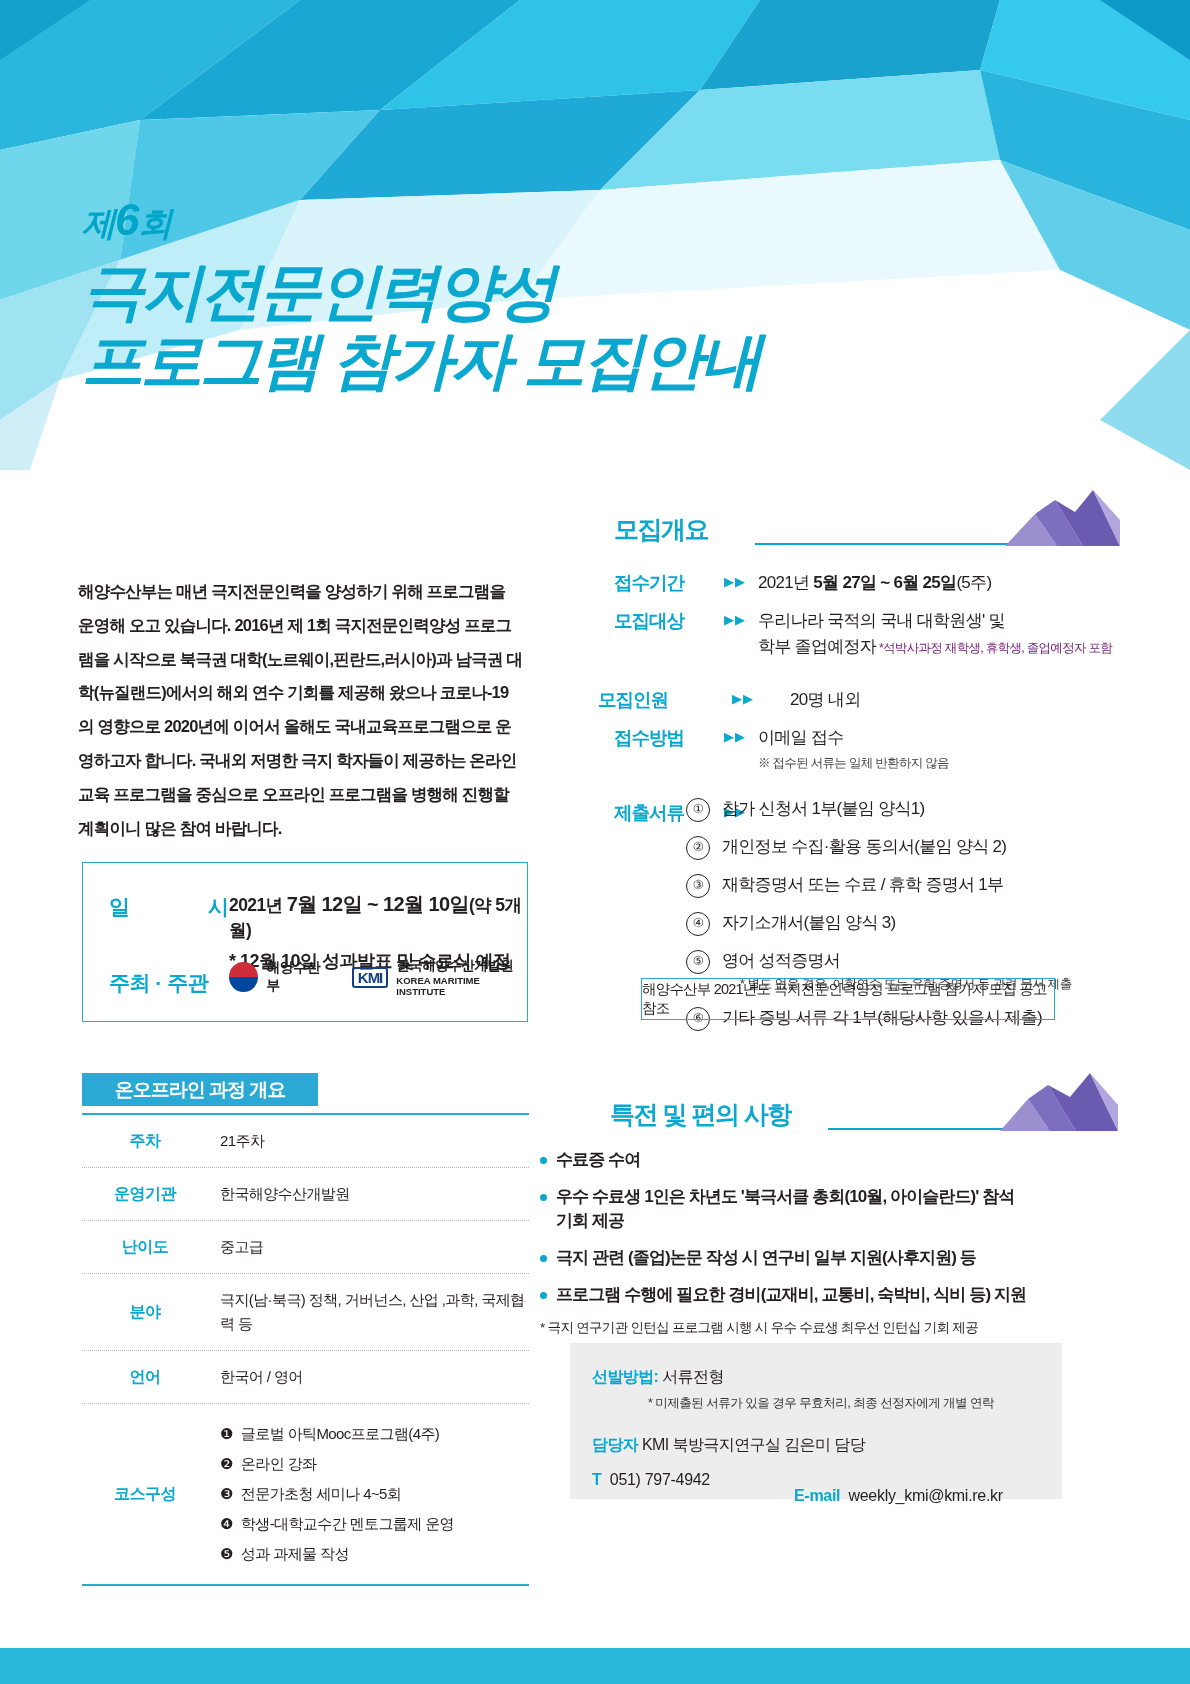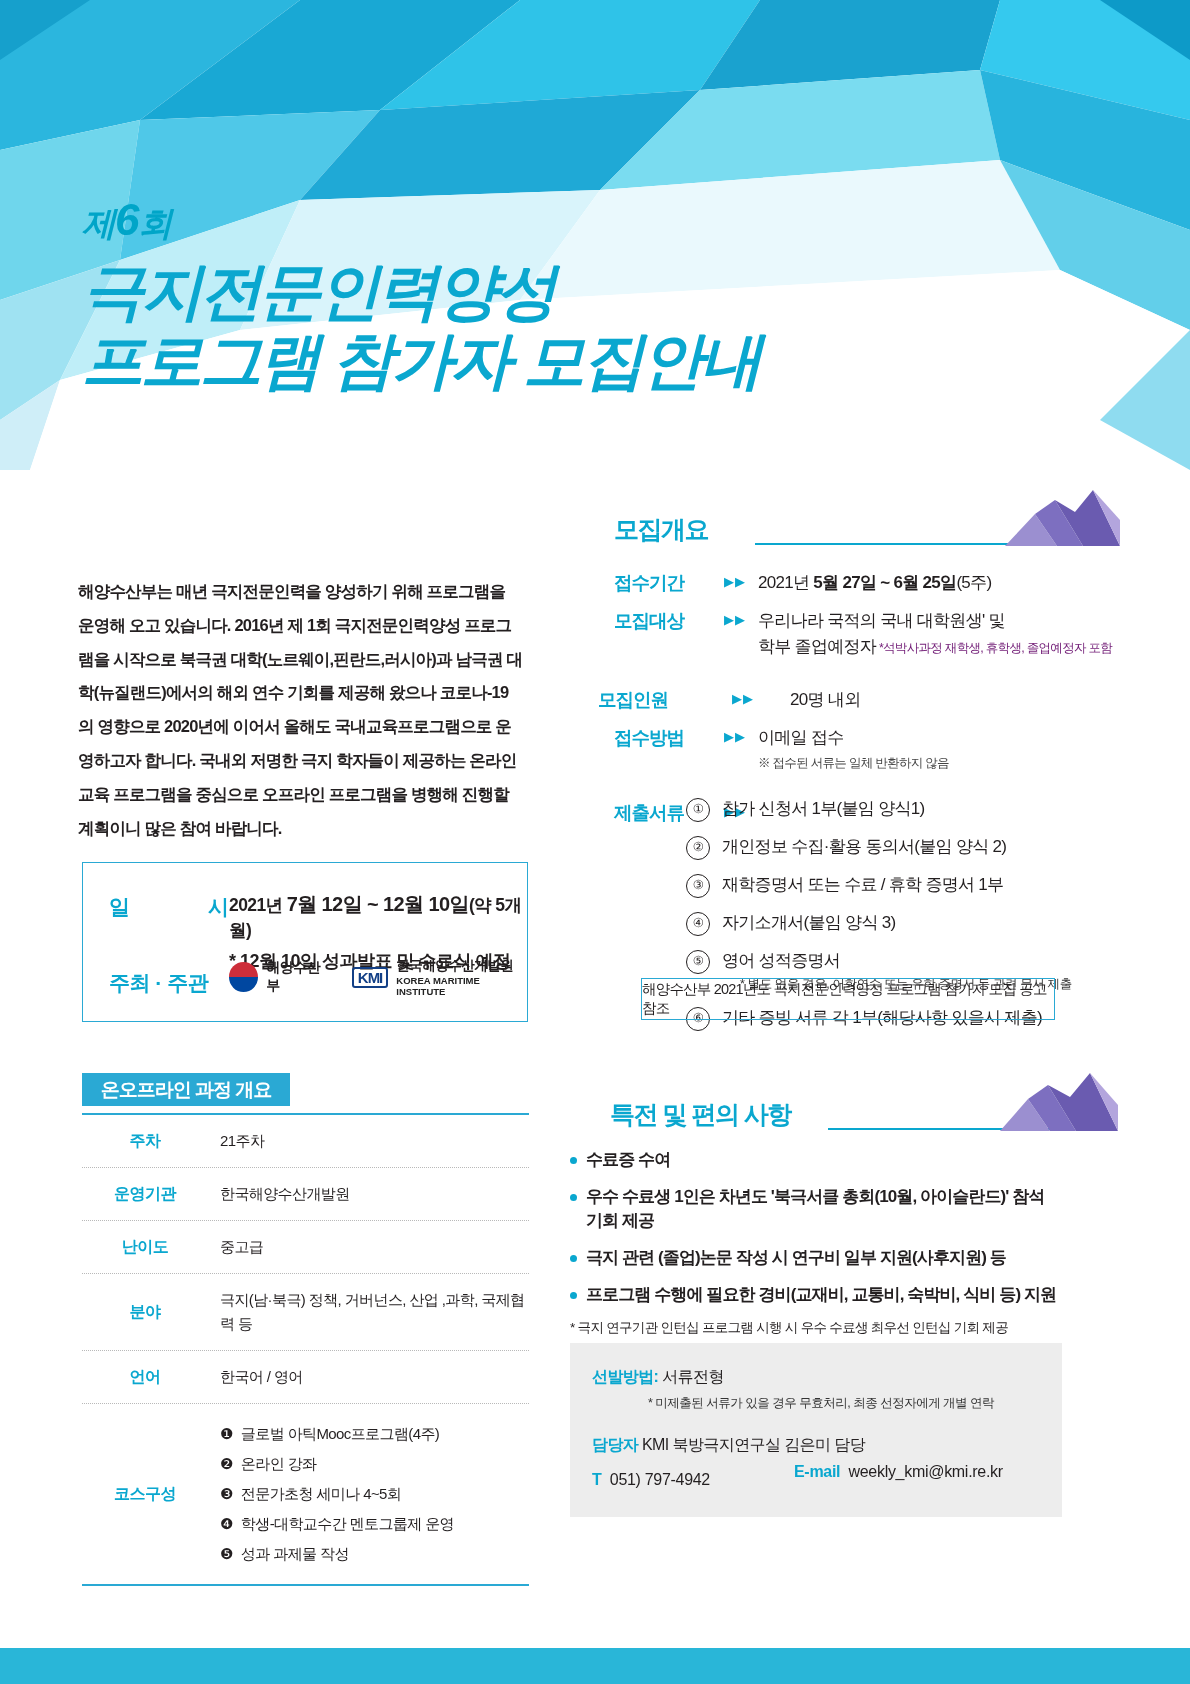--- a/index.html
+++ b/index.html
@@ -43,21 +43,21 @@
       linear-gradient(180deg,#cd2e3a 0 50%, #0047a0 50% 100%); position:relative; }
   .taegeuk:after { content:""; position:absolute; inset:6px; border-radius:50%;
       background:linear-gradient(180deg,#cd2e3a 0 50%, #0047a0 50% 100%); opacity:.0; }
   .logo-mof-text { font-size:14px; font-weight:bold; letter-spacing:-0.5px; }
   .logo-kmi { display:flex; align-items:center; gap:8px; }
   .kmi-mark { font-size:15px; font-weight:bold; color:#123f86; letter-spacing:-1px; border:2px solid #123f86; padding:0 4px; border-radius:3px; }
   .kmi-text .k1 { font-size:13.5px; font-weight:bold; letter-spacing:-0.5px; display:block; }
   .kmi-text .k2 { font-size:9.5px; font-weight:bold; letter-spacing:0px; display:block; color:#222; }
 
   
-  .sec-fill { position:absolute; left:82px; top:1073px; width:208px; height:33px; background:#2aa9d4; }
+  .sec-fill { position:absolute; left:82px; top:1073px; width:236px; height:33px; background:#2aa9d4; }
   .sec-fill span { display:block; color:#fff; font-size:19px; font-weight:bold; text-align:center; line-height:33px; letter-spacing:-1px; }
 
   
   .course-table { position:absolute; left:82px; top:1113px; width:447px; }
   .ct-row { display:flex; border-bottom:1px dotted #b9b9b9; }
   .ct-row:first-child { border-top:2px solid #2aa9d4; }
   .ct-row.last { border-bottom:2px solid #2aa9d4; }
   .ct-k { width:126px; flex:none; text-align:center; color:#0aa7cf; font-weight:bold; font-size:16px; display:flex; align-items:center; justify-content:center; letter-spacing:-0.5px; }
   .ct-v { flex:1; font-size:15px; padding:14px 4px 14px 12px; letter-spacing:-0.6px; line-height:1.6; }
   .ct-v.multi { padding:12px 4px 12px 12px; }
@@ -79,34 +79,34 @@
 
   .doc-list { position:absolute; left:686px; top:735px; }
   .doc-item { display:flex; align-items:flex-start; margin-bottom:13px; font-size:17px; letter-spacing:-0.7px; }
   .circ { width:22px; height:22px; flex:none; border:1.4px solid #231f20; border-radius:50%; text-align:center; font-size:12.5px; line-height:20px; margin-right:12px; margin-top:1px; }
   .doc-sub { font-size:12.5px; color:#333; margin-top:4px; letter-spacing:-0.4px; }
 
   .notice-box { position:absolute; left:641px; top:978px; width:412px; height:40px; border:1px solid #2aa9d4; display:flex; align-items:center; justify-content:center; }
   .notice-box .t { font-size:14.5px; letter-spacing:-0.8px; }
   .notice-box .t b { font-weight:normal; }
 
-  .benefits { position:absolute; left:570px; top:1148px; width:490px; }
+  .benefits { position:absolute; left:540px; top:1148px; width:490px; }
   .ben-item { display:flex; align-items:flex-start; font-size:17px; font-weight:bold; letter-spacing:-0.9px; margin-bottom:12px; line-height:1.45; }
   .bdot { width:7px; height:7px; flex:none; border-radius:50%; background:#0aa7cf; margin:9px 9px 0 0; }
   .ben-note { font-size:13.5px; letter-spacing:-0.7px; margin-top:4px; }
 
-  .contact-box { position:absolute; left:570px; top:1343px; width:492px; height:174px; background:#ededed; }
+  .contact-box { position:absolute; left:570px; top:1343px; width:492px; height:156px; background:#ededed; }
   .cb-sel { position:absolute; left:22px; top:24px; font-size:16px; letter-spacing:-0.6px; }
   .cb-sel b { color:#0aa7cf; }
   .cb-selnote { position:absolute; left:78px; top:52px; font-size:12.5px; letter-spacing:-0.5px; color:#333; }
   .cb-person { position:absolute; left:22px; top:92px; font-size:16px; letter-spacing:-0.6px; }
   .cb-person b { color:#0aa7cf; }
   .cb-tel { position:absolute; left:22px; top:128px; font-size:16px; letter-spacing:-0.3px; }
   .cb-tel b { color:#0aa7cf; }
-  .cb-mail { position:absolute; left:224px; top:120px; font-size:16px; letter-spacing:-0.3px; }
+  .cb-mail { position:absolute; left:224px; top:144px; font-size:16px; letter-spacing:-0.3px; }
   .cb-mail b { color:#0aa7cf; }
 </style>
 </head>
 <body>
 
 <div class="poster">
 
   <div class="header-art">
     <svg width="1190" height="470" viewBox="0 0 1190 470">
       <rect x="0" y="0" width="1190" height="470" fill="#ffffff"></rect>

